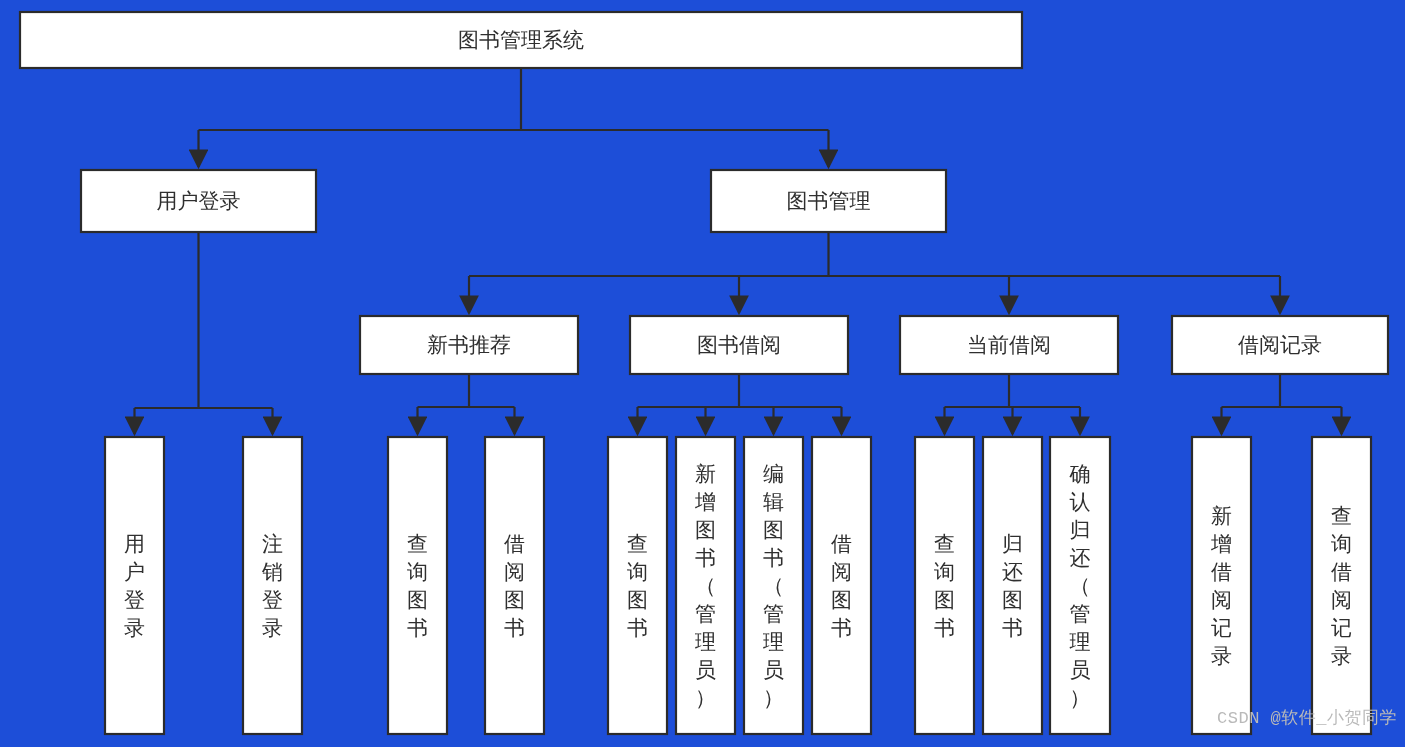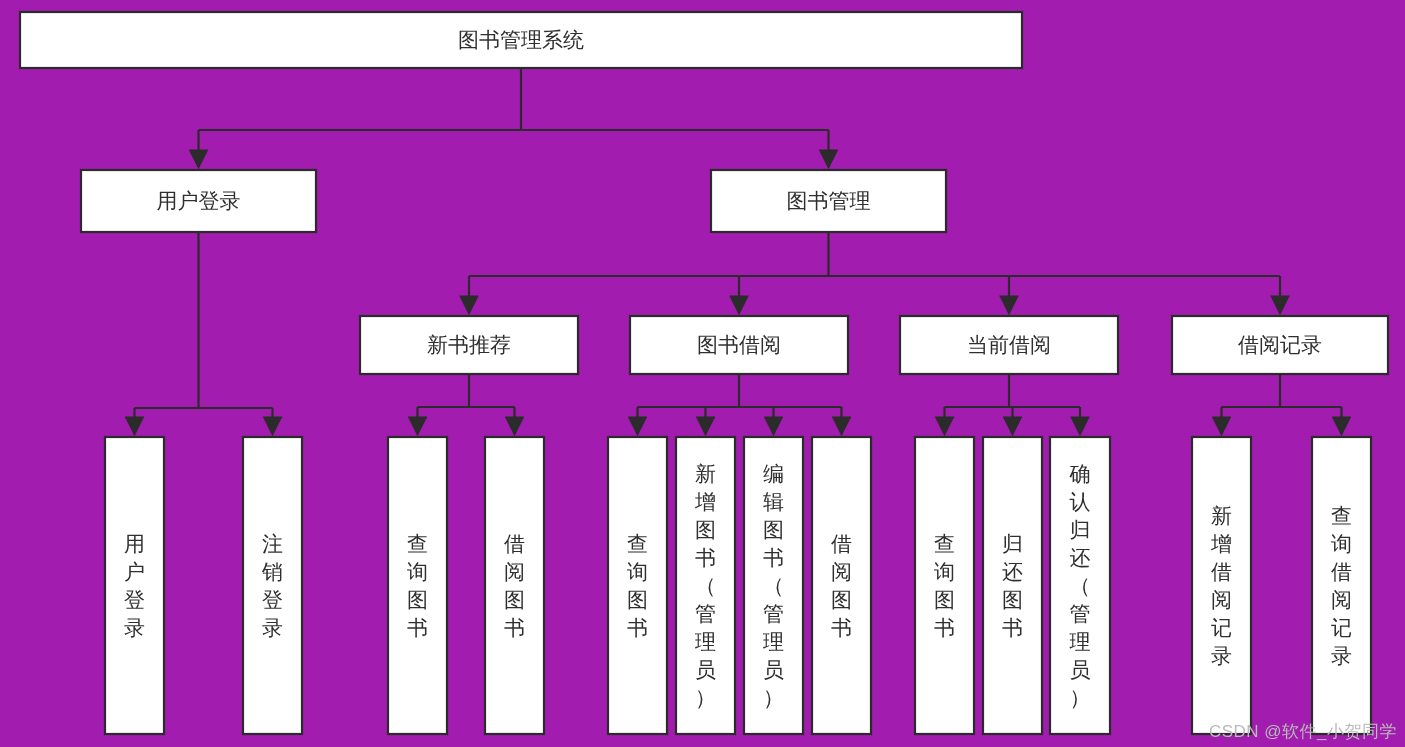--- a/index.html
+++ b/index.html
@@ -10,21 +10,21 @@
   body {
     width: 1405px;
     height: 747px;
     font-family: "DejaVu Sans", "Liberation Sans", sans-serif;
     overflow: hidden;
   }
   #diagram-root {
     position: relative;
     width: 1405px;
     height: 747px;
-    background: #a21caf;
+    background: #1d4ed8;
   }
   svg#flow-svg {
     position: absolute;
     left: 0;
     top: 0;
     width: 1405px;
     height: 747px;
   }
   .node-box {
     fill: #ffffff;
@@ -45,22 +45,22 @@
     text-anchor: middle;
   }
   .conn {
     stroke: #2b2b2b;
     stroke-width: 2.2;
     fill: none;
   }
   .watermark-text {
     position: absolute;
     right: 8px;
-    bottom: 4px;
-    font-family: Liberation Sans, sans-serif;
+    bottom: 18px;
+    font-family: Liberation Mono, monospace;
     font-size: 17px;
     color: #b9b9b9;
     letter-spacing: 0.5px;
     white-space: nowrap;
     user-select: none;
   }
 </style>
 </head>
 <body>
 

